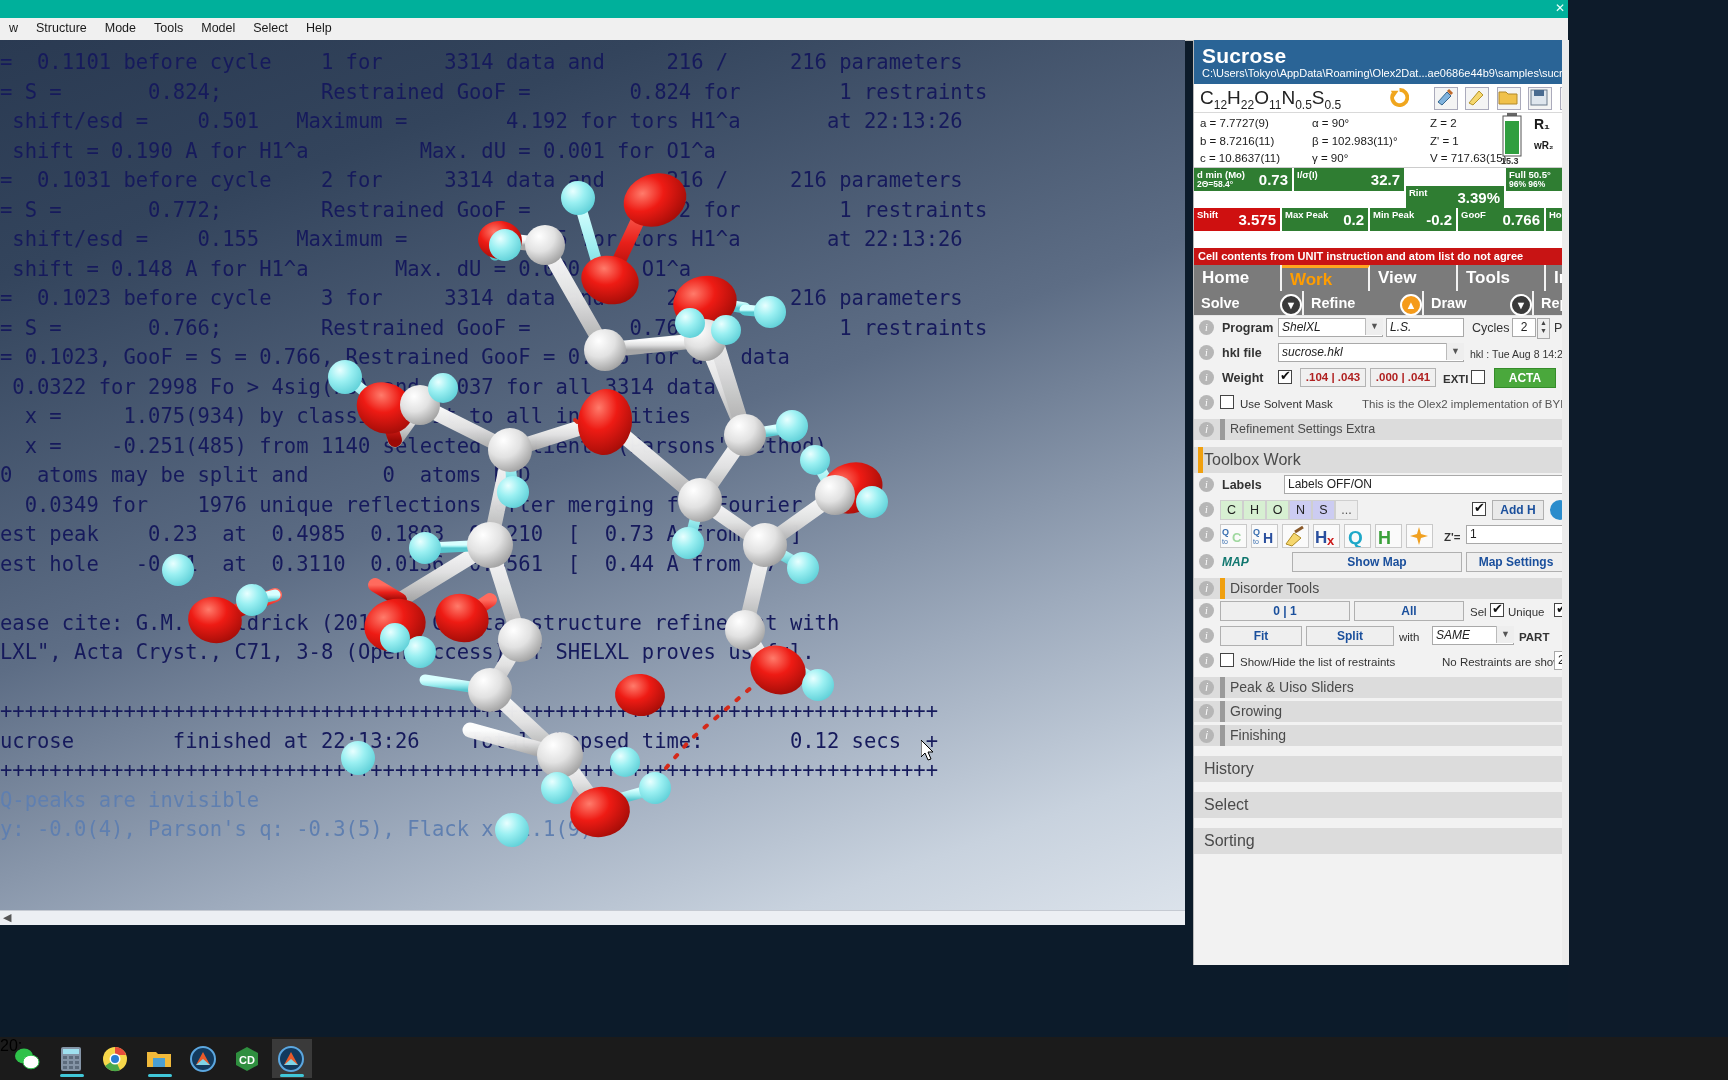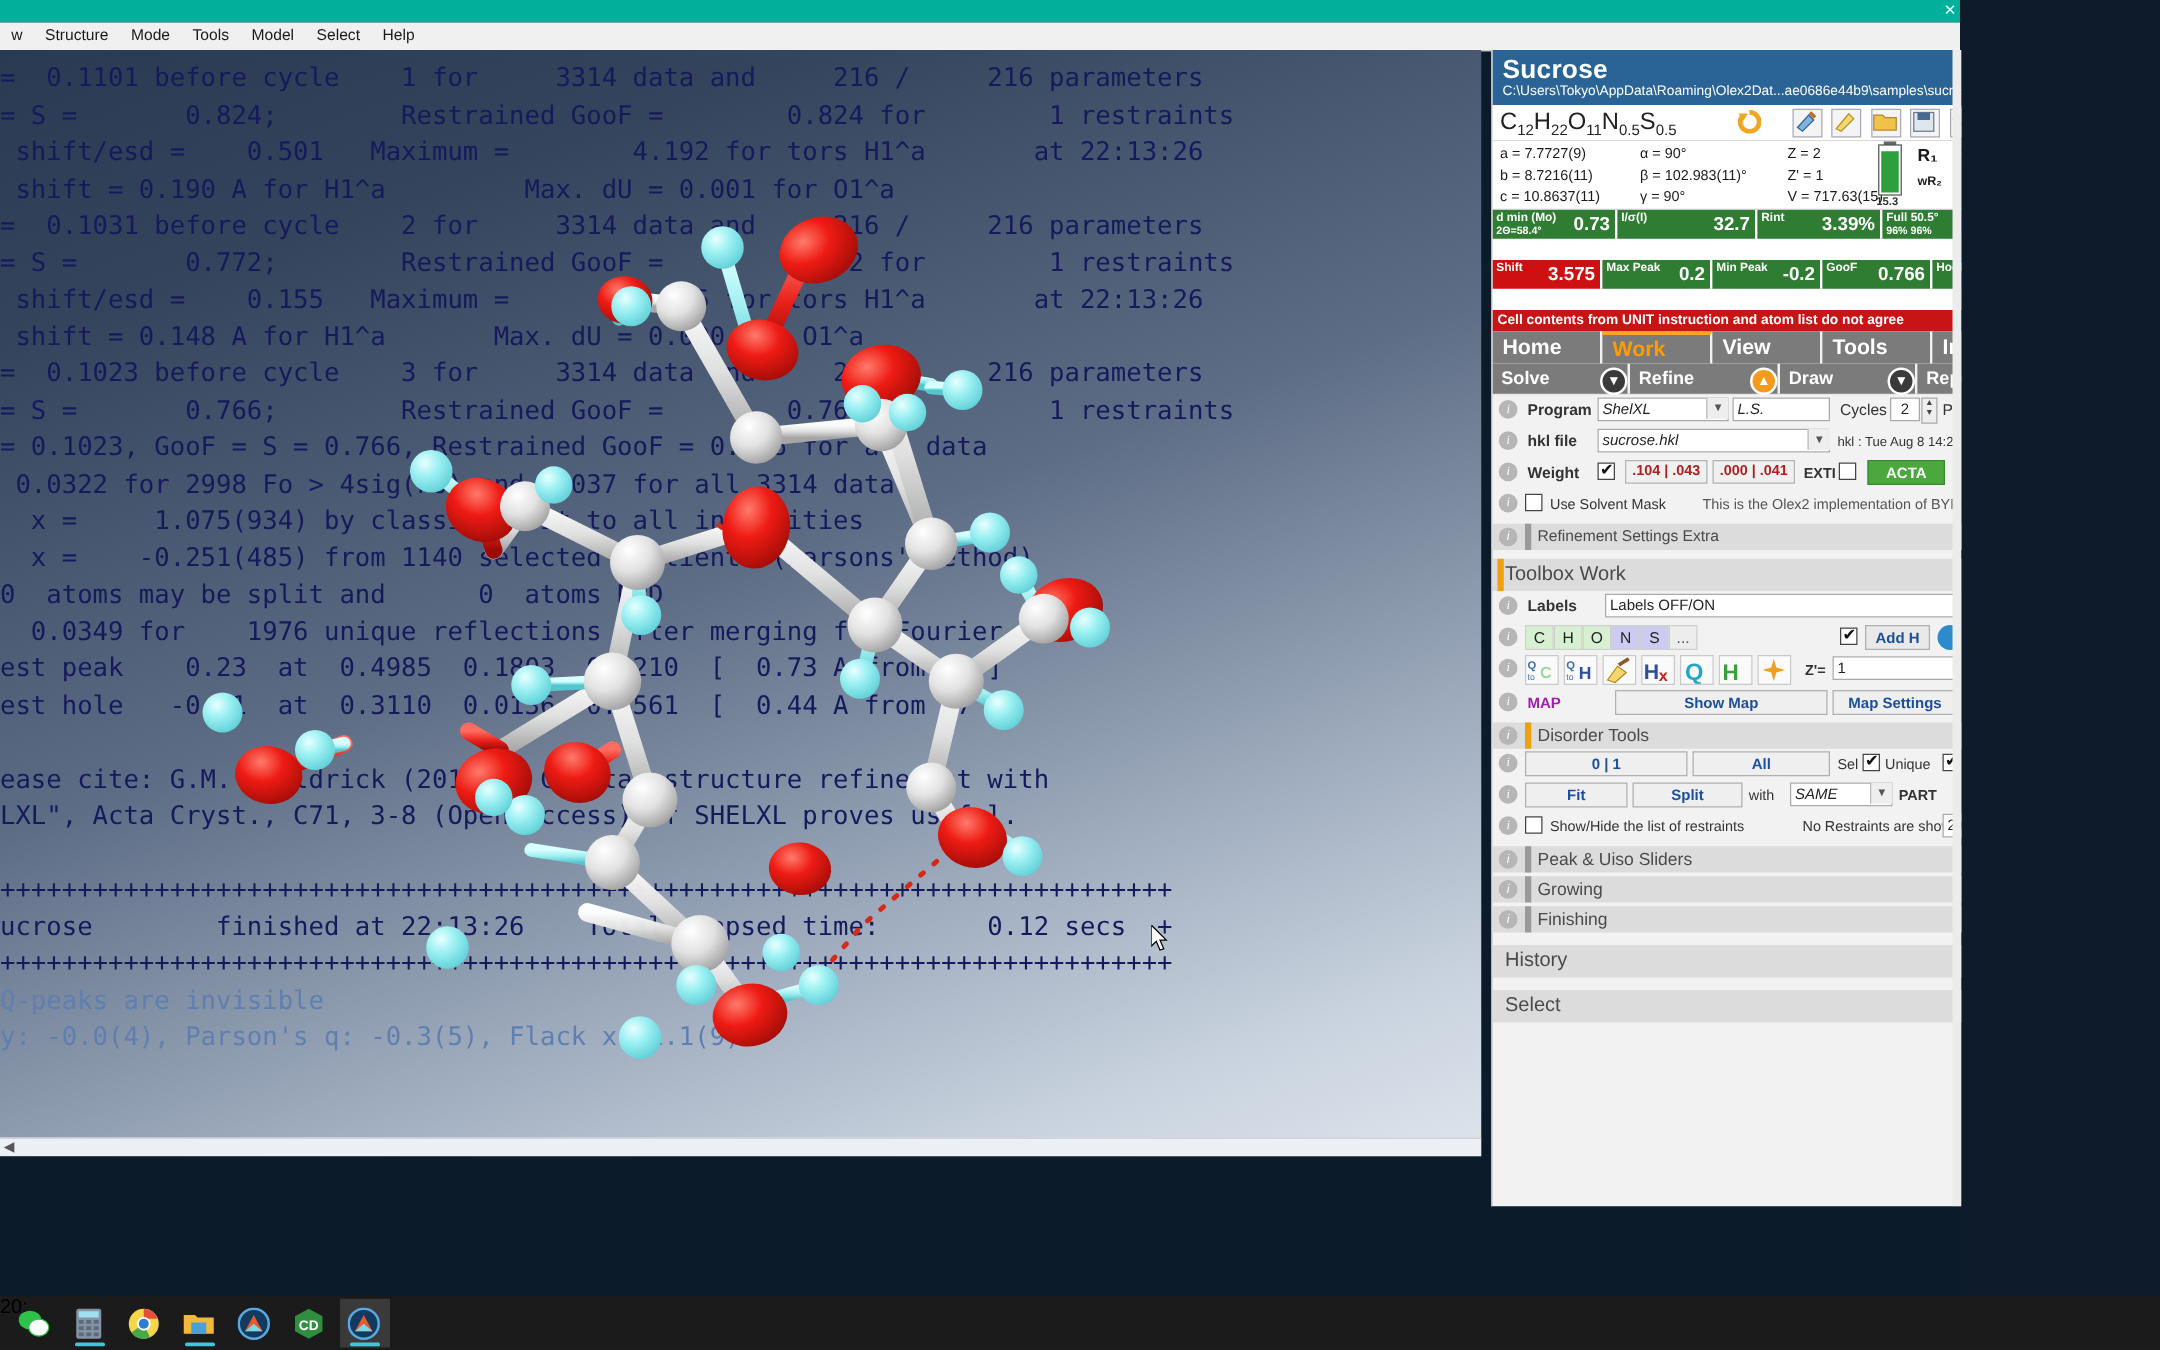--- a/index.html
+++ b/index.html
@@ -395,21 +395,21 @@
       <div class="greenbar" id="qbar1">
           <div class="gb" style="left: 0px; width: 100px;">
             <span class="lbl">d min (Mo)</span>
             <span class="lbl2">2Θ=58.4°</span>
             <span class="val">0.73</span>
           </div>
           <div class="gb" style="left: 100px; width: 112px;">
             <span class="lbl">I/σ(I)</span>
             <span class="val">32.7</span>
           </div>
-          <div class="gb" style="left: 212px; width: 100px;">
+          <div class="gb" style="left: 212px; width: 100px; margin-top: 18px;">
             <span class="lbl">Rint</span>
             <span class="val">3.39%</span>
           </div>
           <div class="gb" style="left: 312px; width: 68px;">
             <span class="lbl">Full 50.5°</span>
             <span class="lbl2">96% 96%</span>
             <span class="val"></span>
           </div>
         </div>
       <div class="greenbar" id="qbar2">
@@ -559,21 +559,21 @@
           <span class="ticon" style="left:212px;">
             <svg width="25" height="22" viewBox="0 0 25 22">
                 <path d="M12 2 L14 9 L21 11 L14 13 L12 20 L10 13 L3 11 L10 9 Z" fill="#f0a020"></path>
               </svg>
           </span>
           <span class="plain" style="left:250px;top:6px;font-weight:bold;">Z'=</span>
           <span class="inp" style="left:272px;width:100px;">1</span>
         </div>
         <div class="prow">
           <span class="info">i</span>
-          <span class="plabel" style="color:#a21caf;font-size:12px;">MAP</span>
+          <span class="plabel" style="color:#0f766e;font-size:12px;font-style:italic;">MAP</span>
           <span class="btn lite" style="left:98px;width:170px;">Show Map</span>
           <span class="btn lite" style="left:272px;width:100px;">Map Settings</span>
         </div>
 
         <div class="secthead">
           <span class="info" style="position:absolute;left:5px;top:3px;width:15px;height:15px;border-radius:50%;background:#b6b6b6;color:#fff;font-size:10px;font-style:italic;text-align:center;line-height:15px;">i</span>
           <span class="bar"></span>
           <span class="tx">Disorder Tools</span>
         </div>
 
@@ -625,20 +625,23 @@
           </div>
       </div>
 
       <div id="bigsections">
           <div class="bigsect" style="margin-top: 10px;">
             <span class="tx">History</span>
           </div>
           <div class="bigsect" style="margin-top: 10px;">
             <span class="tx">Select</span>
           </div>
+          <div class="bigsect" style="margin-top: 10px;">
+            <span class="tx">Sorting</span>
+          </div>
         </div>
 
     </div>
     <div class="scrollpanel"></div>
   </div>
 
   <div class="taskbar">
     <div class="tb-item" style="left:8px;">
       <svg class="glyph" viewBox="0 0 26 26">
         <ellipse cx="10" cy="10" rx="9" ry="7.5" fill="#2ec24a"></ellipse>

